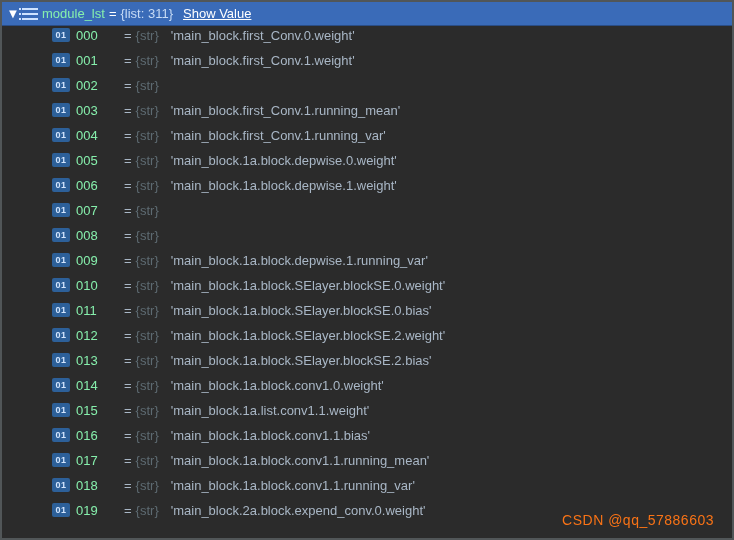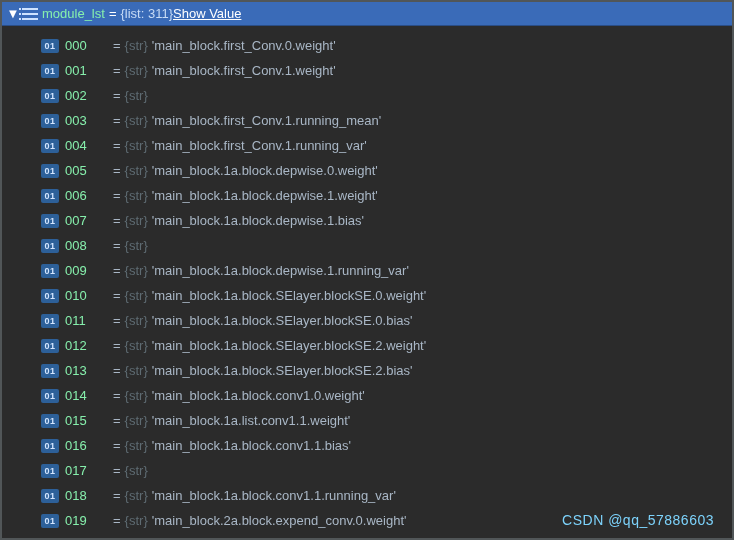--- a/index.html
+++ b/index.html
@@ -48,51 +48,51 @@
     position: absolute;
     left: -3px;
     top: 0;
     width: 2px;
     height: 2px;
     background: #cfe3ff;
   }
   .header .varname { color: #86efac; }
   .header .eq { color: #ffffff; margin: 0 4px; }
   .header .type { color: #c7dbf5; text-align: center; }
-  .header .link { color: #ffffff; cursor: pointer; text-decoration: underline; }
+  .header .link { color: #ffffff; margin-left: 10px; cursor: pointer; text-decoration: underline; }
   .rows { padding-top: 2px; }
   .row {
     display: flex;
-    align-items: flex-end;
+    align-items: flex-start;
     height: 25px;
-    padding-left: 39px;
+    padding-left: 50px;
   }
   .str-badge {
     display: inline-flex;
     align-items: center;
     justify-content: center;
     background: #2d6099;
     color: #d4e6ff;
     font-size: 9px;
     font-weight: bold;
     width: 18px;
     height: 14px;
     border-radius: 2px;
     margin-right: 6px;
     letter-spacing: 0.5px;
   }
   .idx { color: #86efac; margin-right: 20px; min-width: 28px; }
   .eq2 { color: #a9b7c6; margin-right: 4px; }
-  .type2 { color: #5e6b72; margin-right: 4px; }
+  .type2 { color: #5e6b72; margin-right: 12px; }
   .val { color: #a9b7c6; }
   .watermark {
     position: absolute;
     right: 18px;
     bottom: 10px;
-    color: #7dd3fc;
+    color: #f97316;
     font-size: 14px;
     letter-spacing: 0.5px;
   }
 </style>
 </head>
 <body>
 
 <div class="header">
   <span class="arrow">▼</span>
   <span class="list-icon">
@@ -153,21 +153,20 @@
       <span class="idx">006</span>
       <span class="eq2">=</span>
       <span class="type2">{str}</span>
       <span class="val">'main_block.1a.block.depwise.1.weight'</span>
     </div>
     <div class="row">
       <span class="str-badge">01</span>
       <span class="idx">007</span>
       <span class="eq2">=</span>
       <span class="type2">{str}</span>
-      <span class="val">'main_block.1a.block.depwise.1.bias'</span>
     </div>
     <div class="row">
       <span class="str-badge">01</span>
       <span class="idx">008</span>
       <span class="eq2">=</span>
       <span class="type2">{str}</span>
     </div>
     <div class="row">
       <span class="str-badge">01</span>
       <span class="idx">009</span>
@@ -222,20 +221,21 @@
       <span class="idx">016</span>
       <span class="eq2">=</span>
       <span class="type2">{str}</span>
       <span class="val">'main_block.1a.block.conv1.1.bias'</span>
     </div>
     <div class="row">
       <span class="str-badge">01</span>
       <span class="idx">017</span>
       <span class="eq2">=</span>
       <span class="type2">{str}</span>
+      <span class="val">'main_block.1a.block.conv1.1.running_mean'</span>
     </div>
     <div class="row">
       <span class="str-badge">01</span>
       <span class="idx">018</span>
       <span class="eq2">=</span>
       <span class="type2">{str}</span>
       <span class="val">'main_block.1a.block.conv1.1.running_var'</span>
     </div>
     <div class="row">
       <span class="str-badge">01</span>

